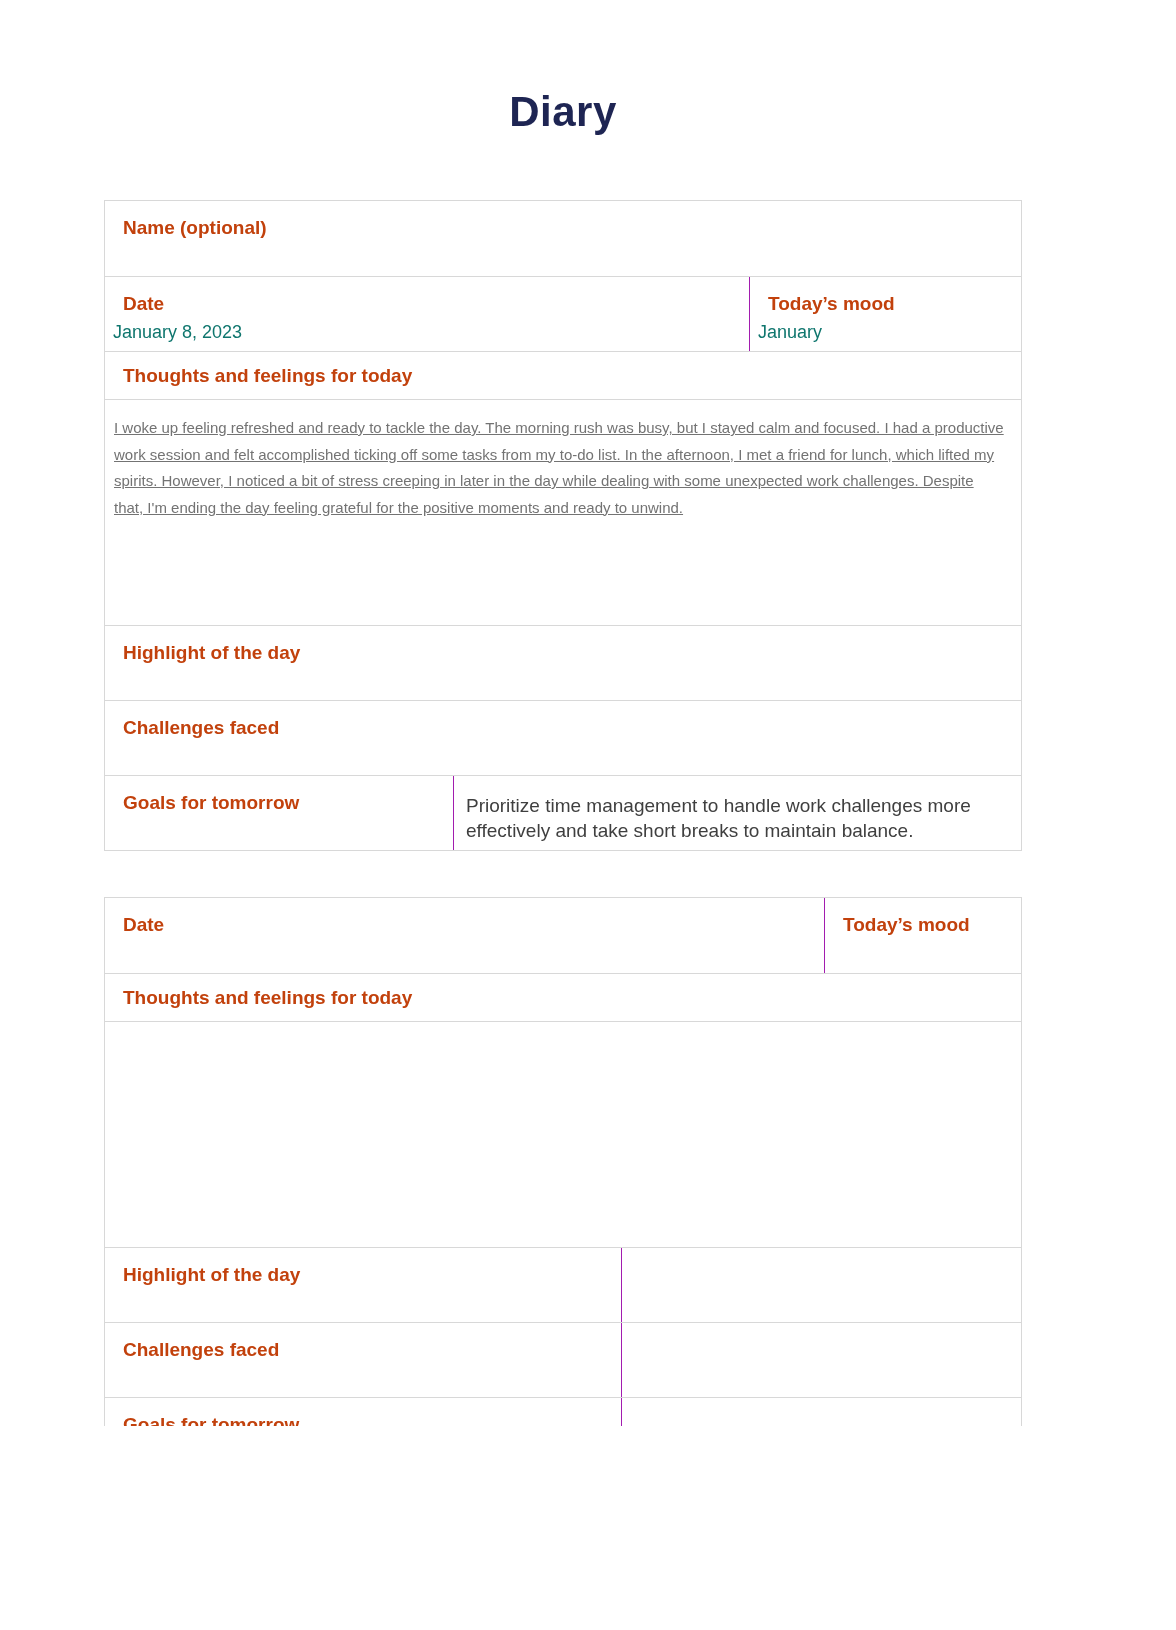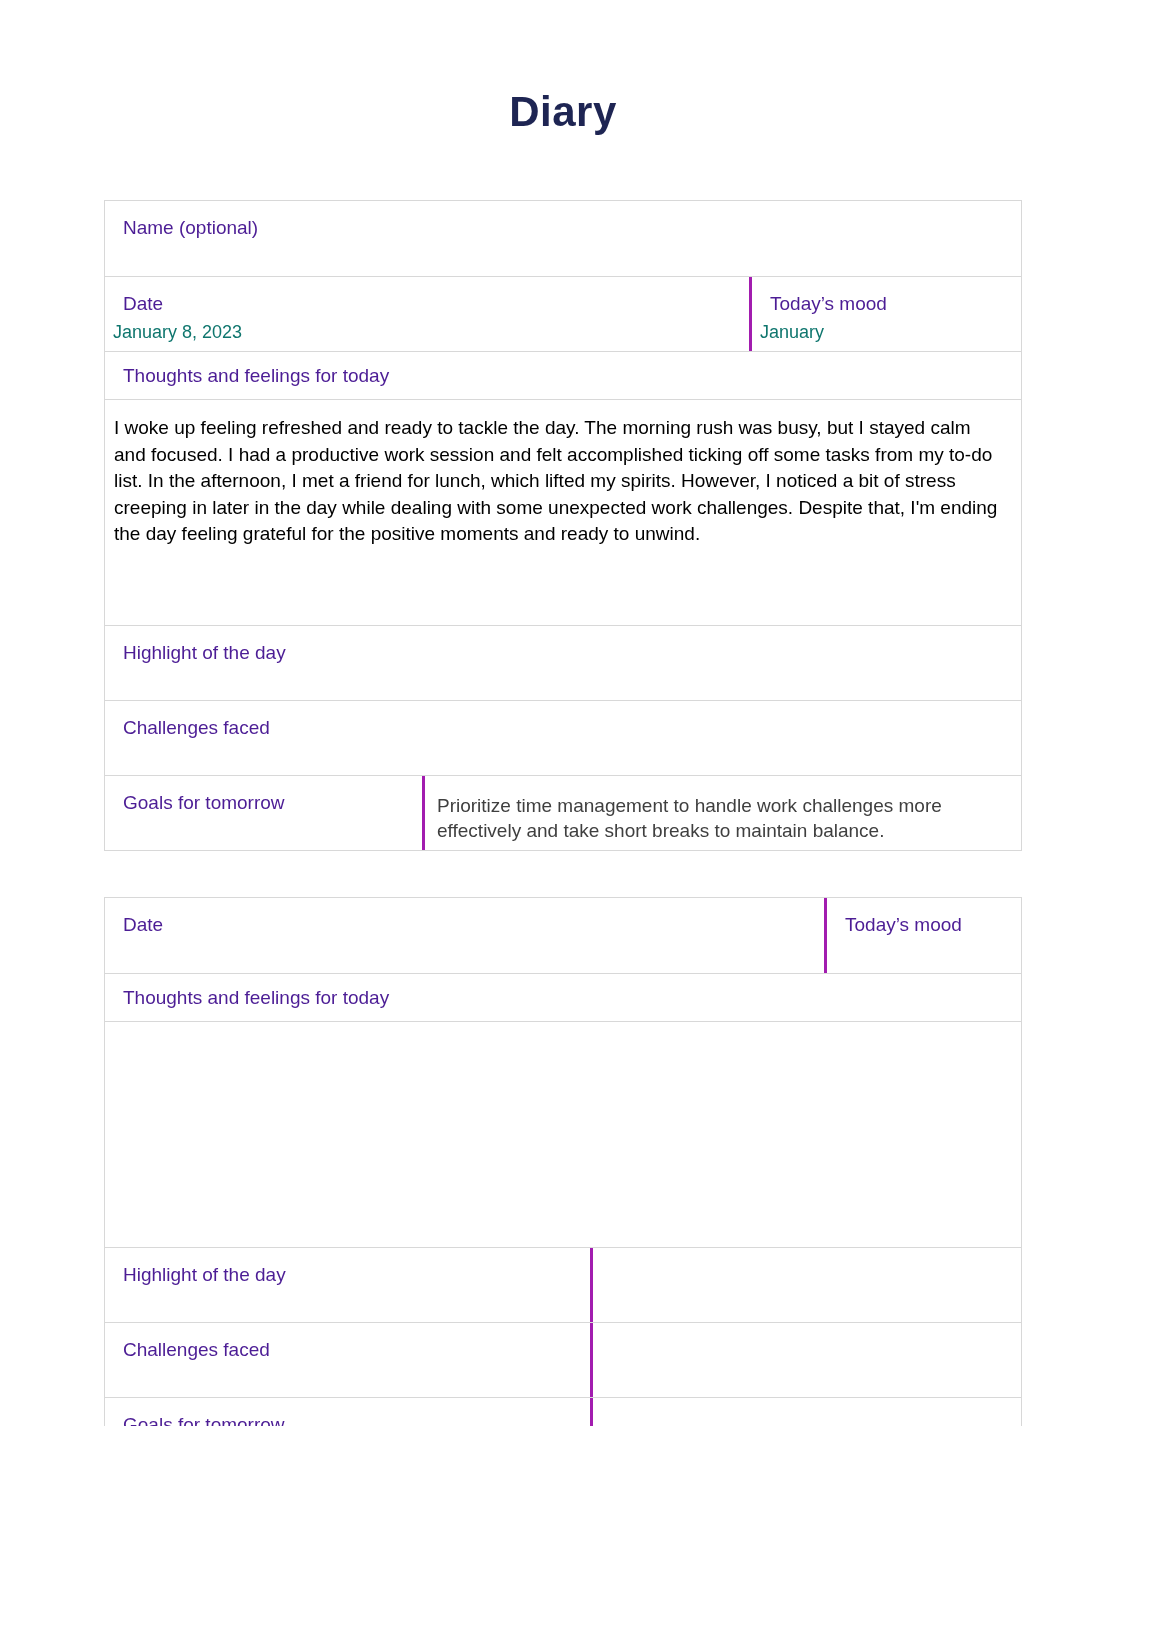--- a/index.html
+++ b/index.html
@@ -26,49 +26,50 @@
     left:104px;width:918px;
     border:1px solid #d8d8d8;
     box-sizing:border-box;
     background:#ffffff;
   }
   .tbl1{top:200px;}
   .tbl2{top:897px;}
   .row{display:flex;box-sizing:border-box;}
   .row + .row{border-top:1px solid #d8d8d8;}
   .cell{box-sizing:border-box;flex:1 1 auto;min-width:0;}
-  .cell + .cell{border-left:3px solid #a21caf;}
+  .cell + .cell{border-left:1px solid #a21caf;}
   .h76{height:75px;}
   .h48{height:48px;}
   .h227{height:226px;}
-  .h75{height:75px;}
+  .h75{height:75px;gap:31px;}
   .w644{flex:0 0 644px;}
   .w719{flex:0 0 719px;}
   .w317{flex:0 0 317px;}
   .w485{flex:0 0 485px;}
   .lbl{
-    font-weight:normal;
+    font-weight:bold;
     font-size:19px;
-    color:#4c1d95;
+    color:#c2410c;
     padding:16px 18px 0 18px;
     line-height:22px;
     white-space:nowrap;
   }
   .h48 .lbl{padding-top:13px;}
   .sub{
     font-size:18px;
     color:#0f766e;
     padding:7px 8px 0 8px;
     line-height:20px;
   }
   .para{
-    font-size:19px;
-    color:#000000;
+    font-size:15px;
+    color:#737373;
     line-height:26.5px;
     padding:15px 16px 0 9px;
+    text-decoration:underline;
   }
   .val{
     font-size:19px;
     color:#3f3f3f;
     line-height:25px;
     padding:17px 20px 0 12px;
   }
 </style>
 </head>
 <body>

